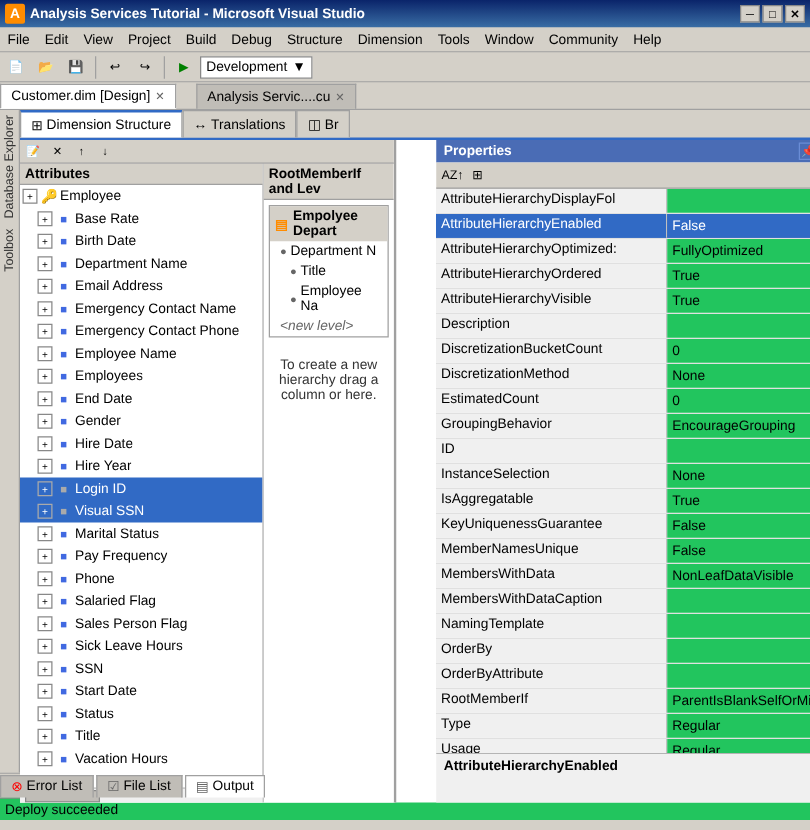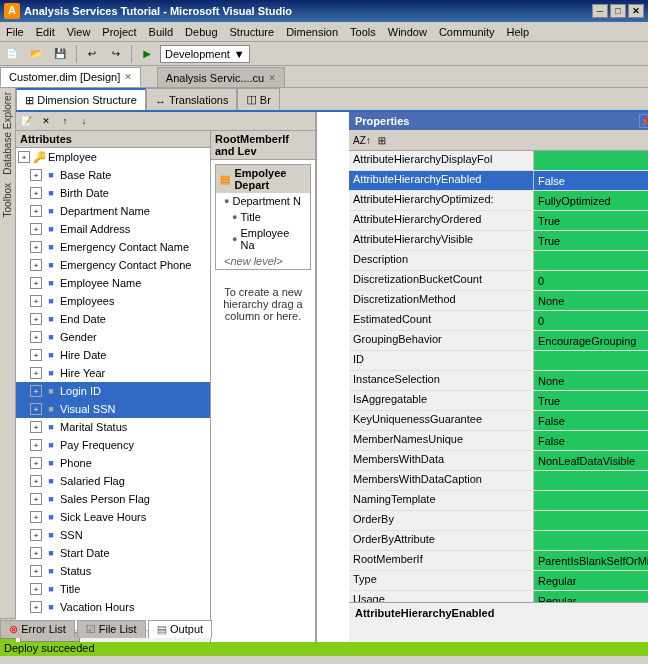--- a/index.html
+++ b/index.html
@@ -332,21 +332,21 @@
       border-bottom: none;
       padding: 1px 8px;
       height: 18px;
       display: flex; align-items: center;
       cursor: pointer; font-size: 11px;
     }
     .status-tab.active { background: white; }
 
     
     .bottom-bar {
-      background: #84cc16;
+      background: #22c55e;
       height: 18px;
       display: flex;
       align-items: center;
       padding: 0 4px;
       border-top: 1px solid #888;
     }
 
     
     .attr-list::-webkit-scrollbar { width: 12px; }
     .attr-list::-webkit-scrollbar-track { background: #f0f0f0; }

